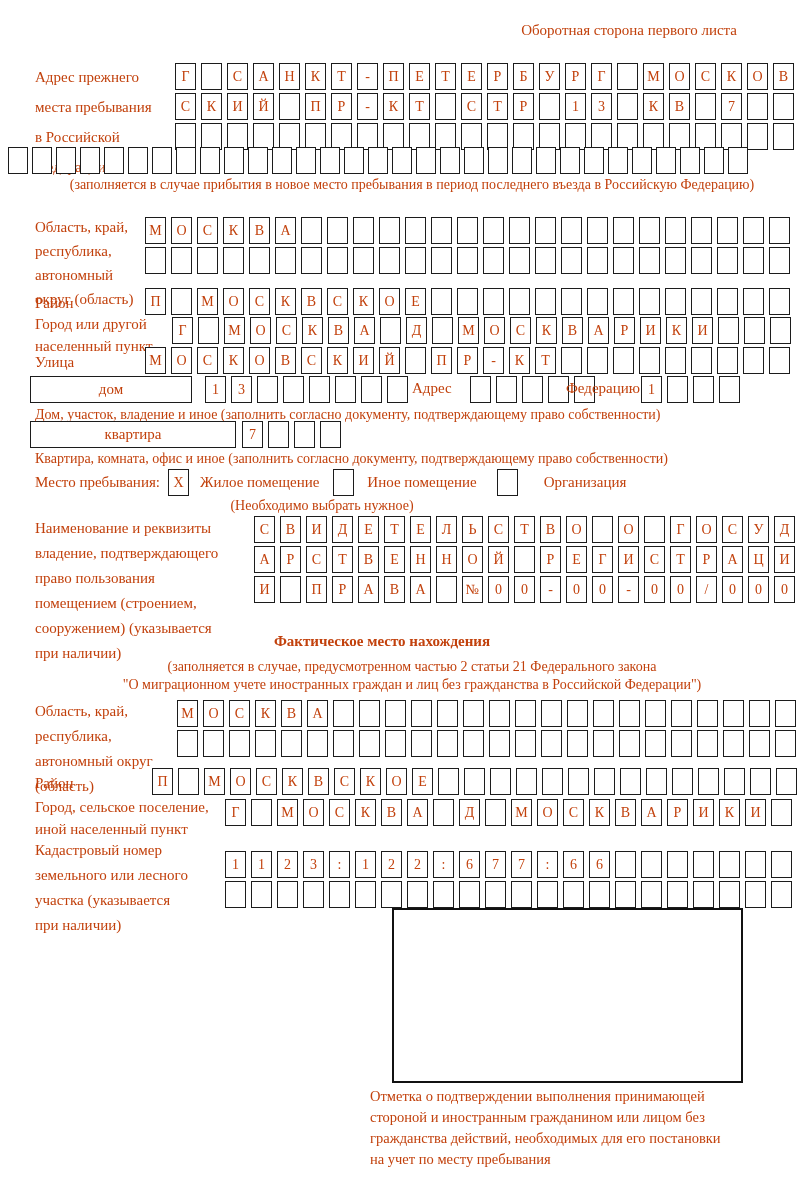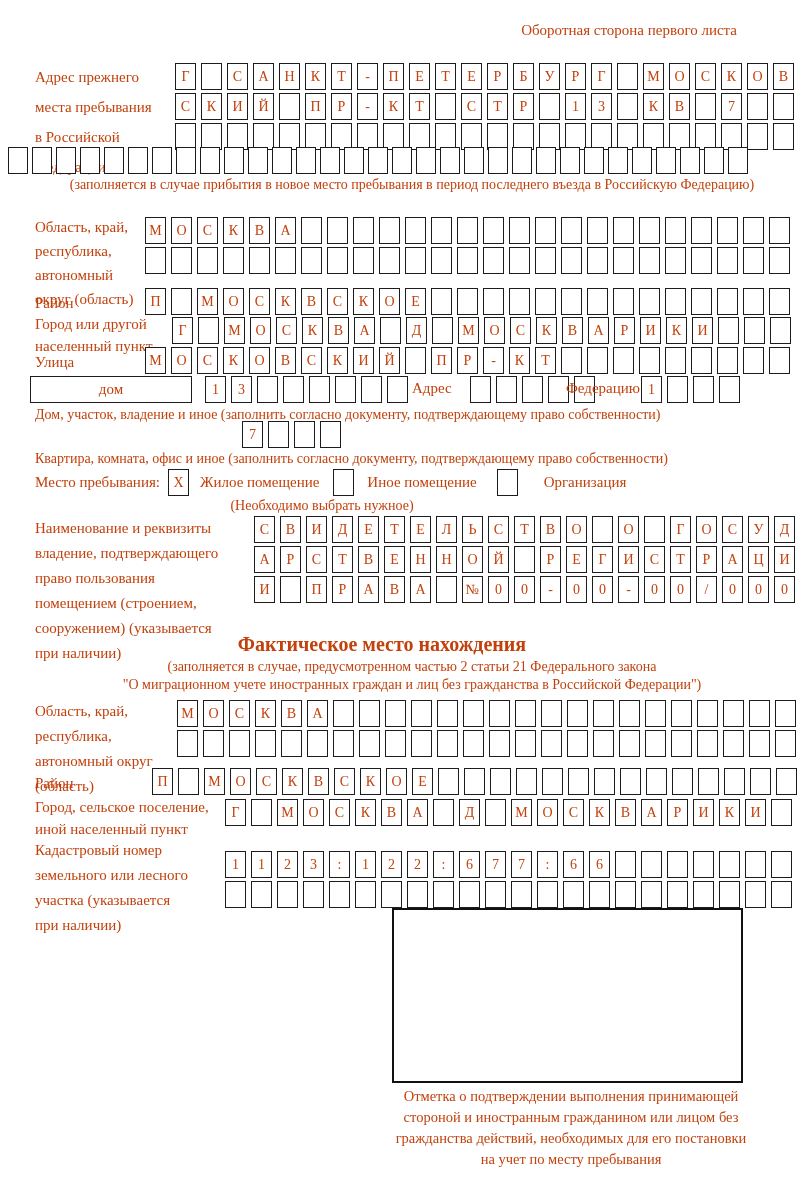--- a/index.html
+++ b/index.html
@@ -20,21 +20,21 @@
     font-size:14px;flex:none;background:#fff;
   }
   .boxrow.tight .cell{width:20px;}
   .widebox{
     position:absolute;height:27px;box-sizing:border-box;border:1.6px solid #1c1c1c;
     display:flex;align-items:center;justify-content:center;font-size:15px;background:#fff;
   }
   .inline-lbl{font-size:15px;}
   .stayrow{position:absolute;display:flex;align-items:center;font-size:15px;}
   .stamp{position:absolute;border:2px solid #111;background:#fff;}
-  .prenote{position:absolute;font-size:14.5px;line-height:21px;white-space:pre-line;text-align:center;}
+  .prenote{position:absolute;font-size:14.5px;line-height:21px;white-space:pre-line;text-align:left;}
 </style>
 </head>
 <body>
 
 <div class="page">
 
   <div class="abs" style="left:0;right:63px;top:22px;text-align:right;font-size:15px;">Оборотная сторона первого листа</div>
 
   <div class="lbl" style="left:35px;top:62px;line-height:30px;">Адрес прежнего
 места пребывания
@@ -321,20 +321,21 @@
     </div>
   <div class="abs inline-lbl" style="left:566px;top:380px;">Федерацию</div>
   <div class="boxrow" style="left:641px;top:376px;">
       <div class="cell">1</div>
       <div class="cell"></div>
       <div class="cell"></div>
       <div class="cell"></div>
     </div>
   <div class="note" style="left:35px;top:407px;">Дом, участок, владение и иное (заполнить согласно документу, подтверждающему право собственности)</div>
 
+  <div class="widebox" style="left:30px;top:421px;width:206px;">квартира</div>
   <div class="boxrow" style="left:242px;top:421px;">
       <div class="cell">7</div>
       <div class="cell"></div>
       <div class="cell"></div>
       <div class="cell"></div>
     </div>
   <div class="note" style="left:35px;top:451px;">Квартира, комната, офис и иное (заполнить согласно документу, подтверждающему право собственности)</div>
 
   <div class="stayrow" style="left:35px;top:469px;">
     <span>Место пребывания:</span>
@@ -416,21 +417,21 @@
       <div class="cell">0</div>
       <div class="cell">-</div>
       <div class="cell">0</div>
       <div class="cell">0</div>
       <div class="cell">/</div>
       <div class="cell">0</div>
       <div class="cell">0</div>
       <div class="cell">0</div>
     </div>
 
-  <div class="abs bold center" style="left:0;width:740px;top:633px;font-size:20px;">Фактическое место нахождения</div>
+  <div class="abs bold center" style="left:0;width:740px;top:633px;font-size:15px;">Фактическое место нахождения</div>
   <div class="note center" style="left:0;width:800px;top:659px;">(заполняется в случае, предусмотренном частью 2 статьи 21 Федерального закона</div>
   <div class="note center" style="left:0;width:800px;top:677px;">"О миграционном учете иностранных граждан и лиц без гражданства в Российской Федерации")</div>
 
   <div class="lbl" style="left:35px;top:699px;line-height:25px;">Область, край,
 республика,
 автономный округ
 (область)</div>
   <div class="boxrow" style="left:177px;top:700px;">
       <div class="cell">М</div>
       <div class="cell">О</div>

